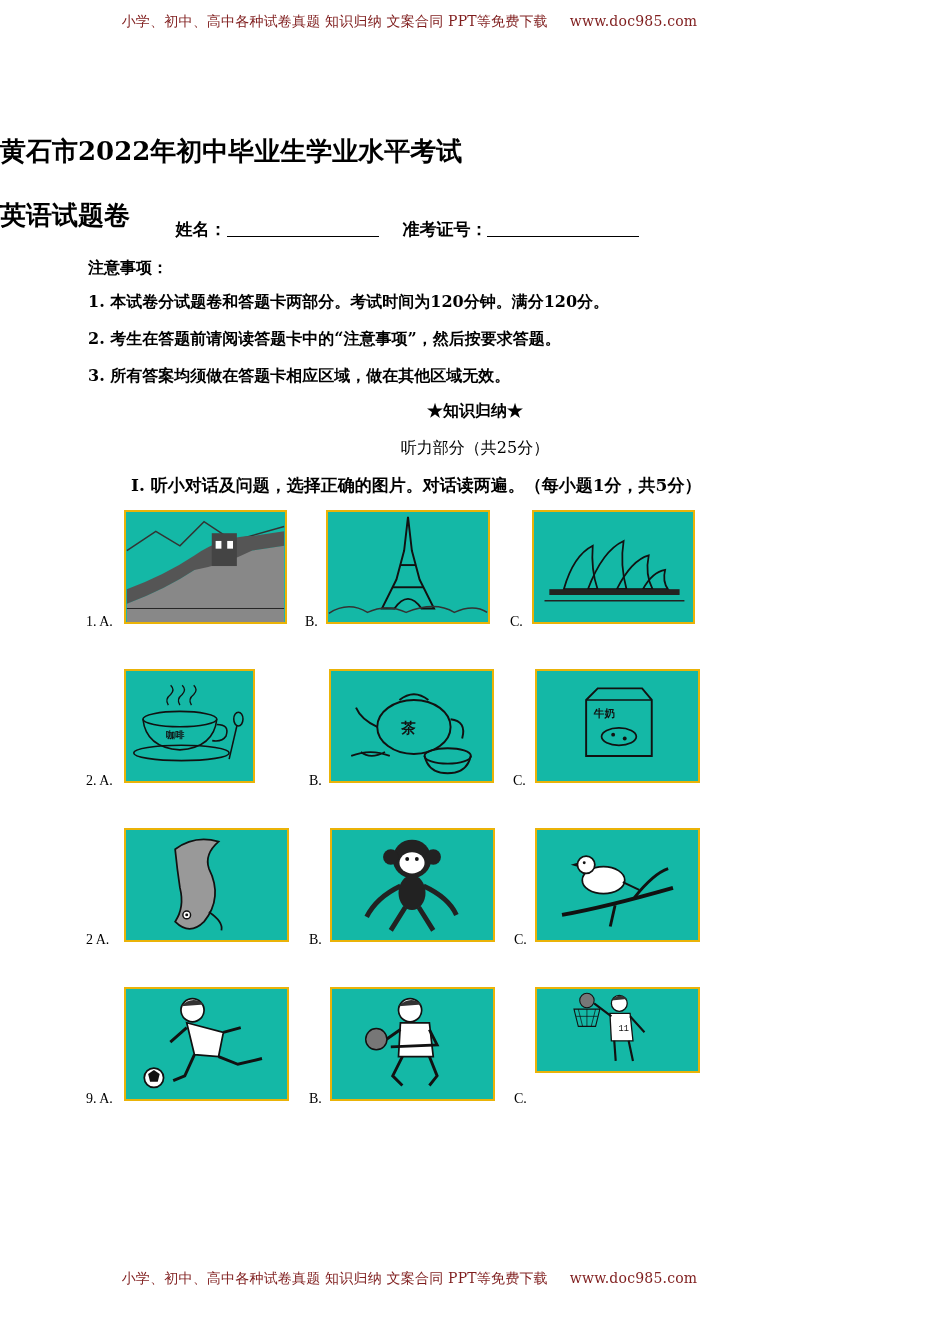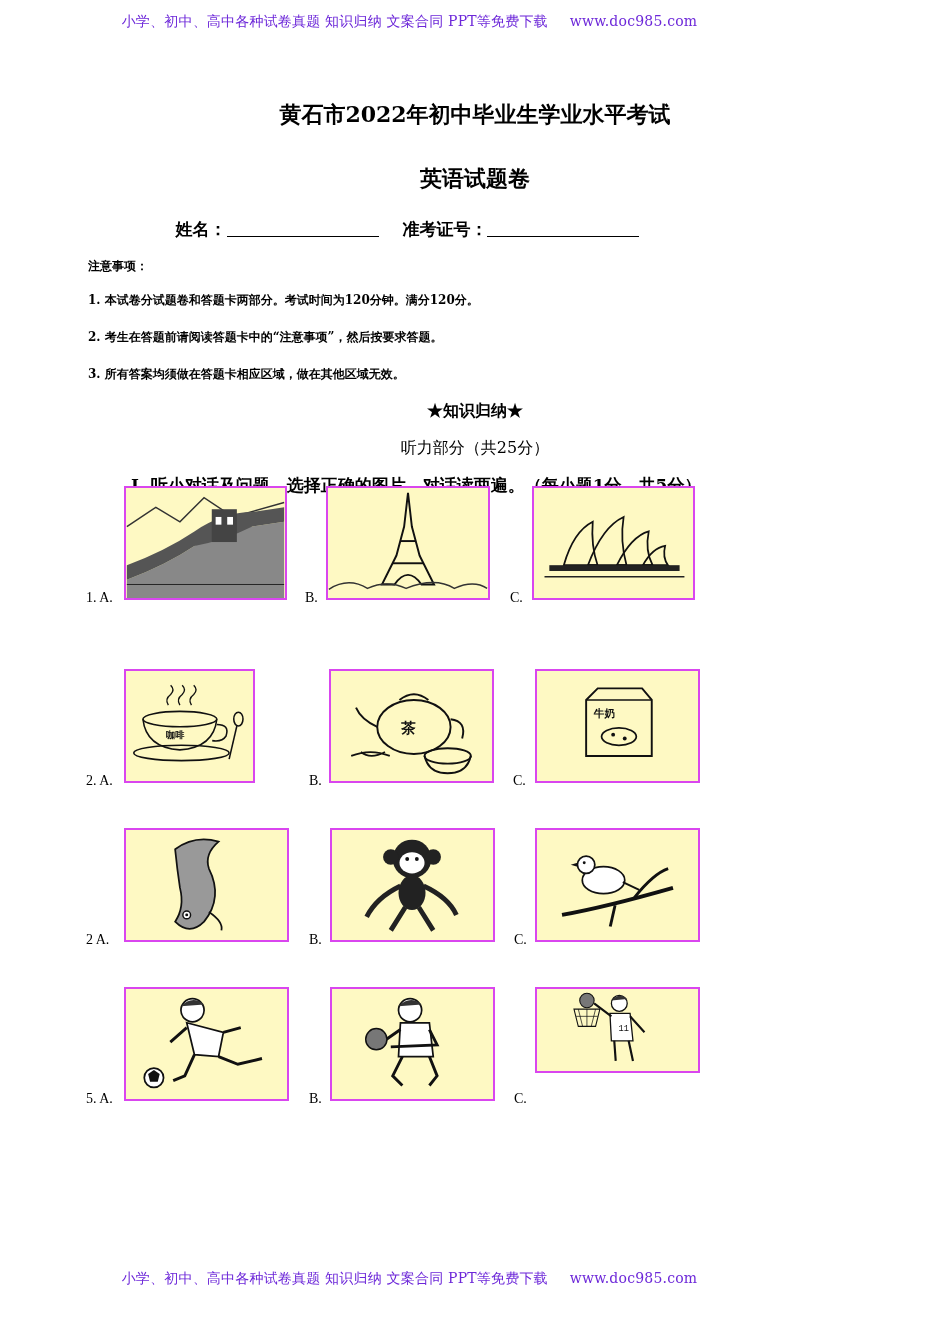--- a/index.html
+++ b/index.html
@@ -1,65 +1,65 @@
 <!DOCTYPE html>
 <html><head>
 <meta charset="utf-8">
 <style>
   * { box-sizing: border-box; margin: 0; padding: 0; }
   html, body { width: 950px; height: 1344px; background: #ffffff; }
   body { position: relative; font-family: "DejaVu Serif", "Liberation Serif", serif; color: #000; overflow: hidden; }
 
   .watermark {
     position: absolute; left: 0; width: 819px; text-align: center;
-    font-size: 14px; color: #6d28d9; font-family: "DejaVu Serif", serif; letter-spacing: 0.2px;
+    font-size: 14px; color: #7f1d1d; font-family: "DejaVu Serif", serif; letter-spacing: 0.2px;
   }
   .watermark .wm-site { margin-left: 22px; }
   #wm-top { top: 13px; }
   #wm-bottom { top: 1270px; }
 
   .title {
-    position: absolute; left: 0; width: 950px; text-align: center;
-    font-weight: bold; font-size: 22px;
+    position: absolute; left: 0; width: 950px; text-align: left;
+    font-weight: bold; font-size: 26px; margin-top: 34px;
   }
   #main-title { top: 100px; }
   #sub-title { top: 164px; }
 
   .info-line {
     position: absolute; top: 218px; left: 0; width: 815px; text-align: center;
     font-size: 17px; font-weight: bold;
   }
   .info-line .blank {
     display: inline-block; width: 152px; border-bottom: 1.5px solid #000;
     height: 18px; vertical-align: -2px; margin-right: 18px;
   }
   .info-line .blank.last { margin-right: 0; }
 
   .para {
-    position: absolute; left: 88px; font-size: 12px; font-weight: bold; white-space: nowrap;
+    position: absolute; left: 88px; font-size: 16px; font-weight: bold; white-space: nowrap;
   }
   #notes-header { top: 258px; }
   #note-1 { top: 292px; }
   #note-2 { top: 329px; }
   #note-3 { top: 366px; }
 
   .center-line {
     position: absolute; left: 0; width: 950px; text-align: center;
     font-size: 16px; font-weight: bold;
   }
   #good-luck { top: 401px; }
   #listening-header { top: 438px; font-weight: normal; }
 
   #section-1 { top: 474px; left: 88px; font-size: 17px; margin-left: 43px; }
 
   .qrow { position: absolute; left: 0; width: 950px; height: 130px; }
   .qlabel { position: absolute; font-size: 14px; font-family: "Liberation Serif", serif; }
   .optlabel { position: absolute; font-size: 14px; font-family: "Liberation Serif", serif; }
   .picbox {
-    position: absolute; border: 2px solid #d946ef; background: #fef9c3; overflow: hidden; font-family: Liberation Mono, monospace;
+    position: absolute; border: 2px solid #eab308; background: #14b8a6; overflow: hidden; font-family: Liberation Mono, monospace;
   }
   .picbox svg { width: 100%; height: 100%; display: block; }
 </style>
 </head>
 <body>
 
 <div id="wm-top" class="watermark">
   <span>小学、初中、高中各种试卷真题 知识归纳 文案合同 PPT等免费下载</span><span class="wm-site">www.doc985.com</span>
 </div>
 
@@ -73,21 +73,21 @@
 
 <div id="notes-header" class="para">注意事项：</div>
 <div id="note-1" class="para">1. 本试卷分试题卷和答题卡两部分。考试时间为120分钟。满分120分。</div>
 <div id="note-2" class="para">2. 考生在答题前请阅读答题卡中的“注意事项”，然后按要求答题。</div>
 <div id="note-3" class="para">3. 所有答案均须做在答题卡相应区域，做在其他区域无效。</div>
 
 <div id="good-luck" class="center-line">★知识归纳★</div>
 <div id="listening-header" class="center-line">听力部分（共25分）</div>
 <div id="section-1" class="para">Ⅰ. 听小对话及问题，选择正确的图片。对话读两遍。（每小题1分，共5分）</div>
 
-<div class="qrow" style="top:484px;">
+<div class="qrow" style="top:508px;">
   <span class="qlabel" style="left:86px; top:106px;">1. A.</span>
   <div class="picbox" style="left:124px; top:2px; width:163px; height:114px;">
     <svg viewBox="0 0 163 114">
       <path d="M0,40 L30,20 L55,35 L80,10 L110,30 L163,15" stroke="#333" fill="none" stroke-width="1.5"></path>
       <path d="M0,95 Q40,80 70,60 T130,40 L163,35 L163,114 L0,114 Z" fill="#888"></path>
       <path d="M0,80 Q40,65 70,45 T130,25 L163,20 L163,35 L130,40 Q100,55 70,60 Q40,80 0,95 Z" fill="#555"></path>
       <rect x="88" y="22" width="26" height="34" fill="#444"></rect>
       <rect x="92" y="30" width="6" height="8" fill="#fff"></rect>
       <rect x="104" y="30" width="6" height="8" fill="#fff"></rect>
       <path d="M0,100 L163,100" stroke="#222" stroke-width="1"></path>
@@ -191,21 +191,21 @@
       <ellipse cx="68" cy="52" rx="22" ry="14" fill="#fff" stroke="#111" stroke-width="1.8"></ellipse>
       <circle cx="50" cy="36" r="9" fill="#fff" stroke="#111" stroke-width="1.8"></circle>
       <path d="M41,34 L34,36 L41,38" fill="#111"></path>
       <circle cx="48" cy="34" r="1.5" fill="#111"></circle>
       <path d="M88,54 L105,62" stroke="#111" stroke-width="2"></path>
     </svg>
   </div>
 </div>
 
 <div class="qrow" style="top:985px;">
-  <span class="qlabel" style="left:86px; top:106px;">5. A.</span>
+  <span class="qlabel" style="left:86px; top:106px;">9. A.</span>
   <div class="picbox" style="left:124px; top:2px; width:165px; height:114px;">
     <svg viewBox="0 0 165 114">
       <circle cx="68" cy="22" r="12" fill="#fff" stroke="#111" stroke-width="1.8"></circle>
       <path d="M56,18 Q68,6 80,16" fill="#333"></path>
       <path d="M62,35 L100,45 L95,70 L70,68 Z" fill="#fff" stroke="#111" stroke-width="1.8"></path>
       <path d="M70,68 L60,90 L48,95" stroke="#111" fill="none" stroke-width="3"></path>
       <path d="M95,70 L115,78 L140,72" stroke="#111" fill="none" stroke-width="3"></path>
       <path d="M62,40 L45,55 M100,45 L118,40" stroke="#111" stroke-width="3"></path>
       <circle cx="28" cy="92" r="10" fill="#fff" stroke="#111" stroke-width="1.8"></circle>
       <path d="M22,88 L28,84 L34,88 L32,96 L24,96 Z" fill="#111"></path>

